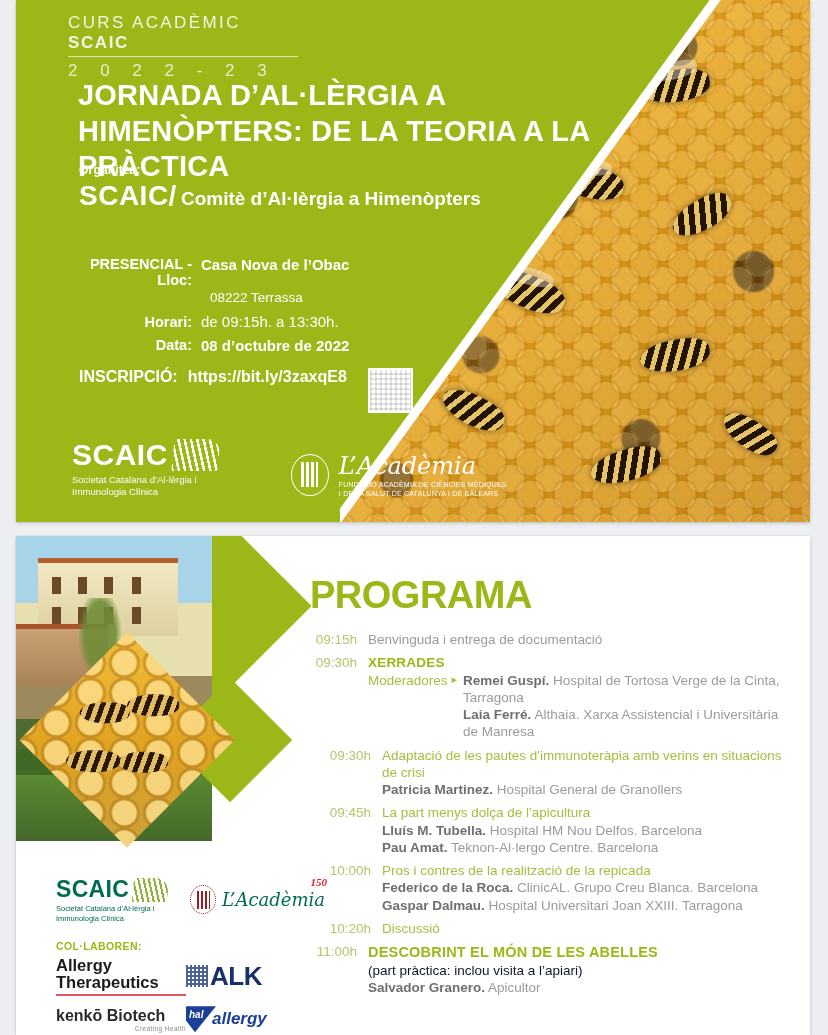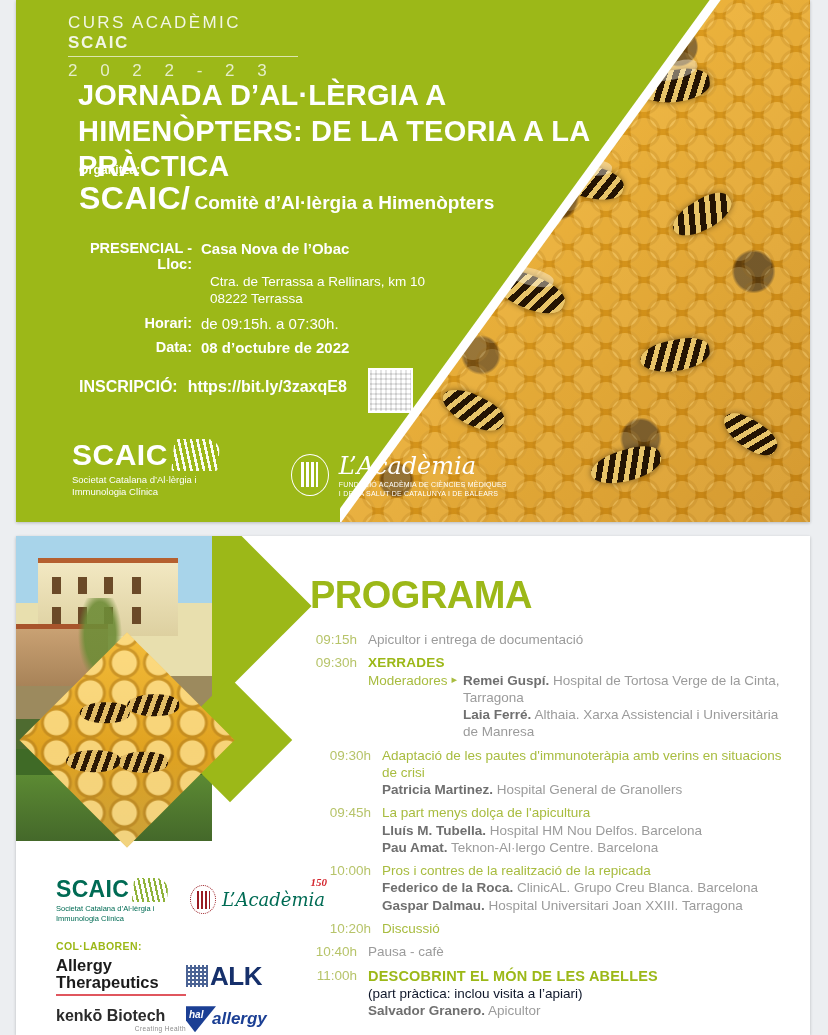--- a/index.html
+++ b/index.html
@@ -67,31 +67,31 @@
   .curs .l2{ font-size:17px; letter-spacing:9px; color:#e6eeca; font-weight:400;}
 
   .title{
     position:absolute; left:62px; top:78px; width:600px;
     color:#ffffff; font-weight:800; font-size:29px; line-height:1.23;
     letter-spacing:.2px;
   }
   .organitza{ position:absolute; left:63px; top:163px; color:#fff; }
   .organitza .lbl{ font-size:12px; font-weight:700; letter-spacing:.2px;}
   .organitza .row{ display:flex; align-items:baseline; gap:4px; margin-top:3px;}
-  .organitza .scaic{ font-size:32px; font-weight:700; letter-spacing:.5px;}
+  .organitza .scaic{ font-size:28px; font-weight:700; letter-spacing:.5px;}
   .organitza .sub{ font-size:19px; font-weight:700; letter-spacing:0;}
 
-  .details{ position:absolute; left:63px; top:240px; color:#fff; font-size:14.5px; }
+  .details{ position:absolute; left:63px; top:256px; color:#fff; font-size:14.5px; }
   .drow{ display:flex; margin-bottom:1px; }
   .dlabel{ width:122px; text-align:right; font-weight:700; padding-right:9px; font-size:14.5px; }
   .dval{ font-weight:700; font-size:15px; }
   .dval.norm{ font-weight:400; }
   .dsub{ margin-left:131px; font-size:13.5px; font-weight:400; line-height:1.28; }
 
-  .inscripcio{ position:absolute; left:63px; top:378px; color:#fff; display:flex; align-items:flex-start; gap:10px;}
+  .inscripcio{ position:absolute; left:63px; top:368px; color:#fff; display:flex; align-items:flex-start; gap:10px;}
   .inscripcio .ilbl{ font-size:16px; font-weight:700; }
   .inscripcio .iurl{ font-size:16px; font-weight:700; }
   .qr{ position:absolute; left:352px; top:368px; width:45px; height:45px; background:#fff; padding:2px;}
   .qr .grid{ width:100%; height:100%;
     background-image:
       linear-gradient(90deg,#1a1a1a 50%, transparent 50%),
       linear-gradient(0deg,#1a1a1a 50%, transparent 50%);
     background-size:5px 5px, 5px 5px; background-blend-mode:difference; background-color:#fff;}
 
   .poster-logos{ position:absolute; left:56px; bottom:24px; display:flex; align-items:flex-end; gap:72px; z-index:4;}
@@ -248,25 +248,24 @@
           <span class="scaic">SCAIC/</span>
           <span class="sub">Comitè d’Al·lèrgia a Himenòpters</span>
         </div>
       </div>
 
       <div class="details">
         <div class="drow">
           <div class="dlabel">PRESENCIAL -  Lloc:</div>
           <div class="dval">Casa Nova de l’Obac</div>
         </div>
-        <div class="dsub">Ctra. de Terrassa a Rellinars, km 10</div>
         <div class="dsub">08222 Terrassa</div>
-        <div class="drow" style="margin-top:7px;">
+        <div class="drow" style="margin-top:7px;align-items:center;">
           <div class="dlabel">Horari:</div>
-          <div class="dval norm">de 09:15h. a 07:30h.</div>
+          <div class="dval norm">de 09:15h. a 13:30h.</div>
         </div>
         <div class="drow" style="margin-top:7px;">
           <div class="dlabel">Data:</div>
           <div class="dval">08 d’octubre de 2022</div>
         </div>
       </div>
 
       <div class="inscripcio">
         <span class="ilbl">INSCRIPCIÓ:</span>
         <span class="iurl">https://bit.ly/3zaxqE8</span>
@@ -374,21 +373,21 @@
         </div>
       </div>
     </div>
 
     <div class="programa">
       <div class="ptitle">PROGRAMA</div>
       <div id="prog-rows">
           <div class="prow">
             <div class="ptime i0">09:15h</div>
             <div class="pbody">
-              <div class="p-plain">Apicultor i entrega de documentació</div>
+              <div class="p-plain">Benvinguda i entrega de documentació</div>
             </div>
           </div>
           <div class="prow">
             <div class="ptime i0">09:30h</div>
             <div class="pbody">
               <div class="p-head">XERRADES</div>
               <div class="p-mod">
                 <span class="lbl">Moderadores</span>
                 <span class="arrow">▸</span>
                 <span class="names">
@@ -421,26 +420,20 @@
               <div class="p-spk"><b>Gaspar Dalmau.</b> Hospital Universitari Joan XXIII. Tarragona</div>
             </div>
           </div>
           <div class="prow">
             <div class="ptime i2">10:20h</div>
             <div class="pbody">
               <div class="p-title">Discussió</div>
             </div>
           </div>
           <div class="prow">
-            <div class="ptime i0">10:40h</div>
-            <div class="pbody">
-              <div class="p-plain">Pausa - cafè</div>
-            </div>
-          </div>
-          <div class="prow">
             <div class="ptime i0">11:00h</div>
             <div class="pbody">
               <div class="p-head big-head">DESCOBRINT EL MÓN DE LES ABELLES</div>
               <div class="p-note">(part pràctica: inclou visita a l’apiari)</div>
               <div class="p-spk"><b>Salvador Granero.</b> Apicultor</div>
             </div>
           </div>
         </div>
     </div>
 

